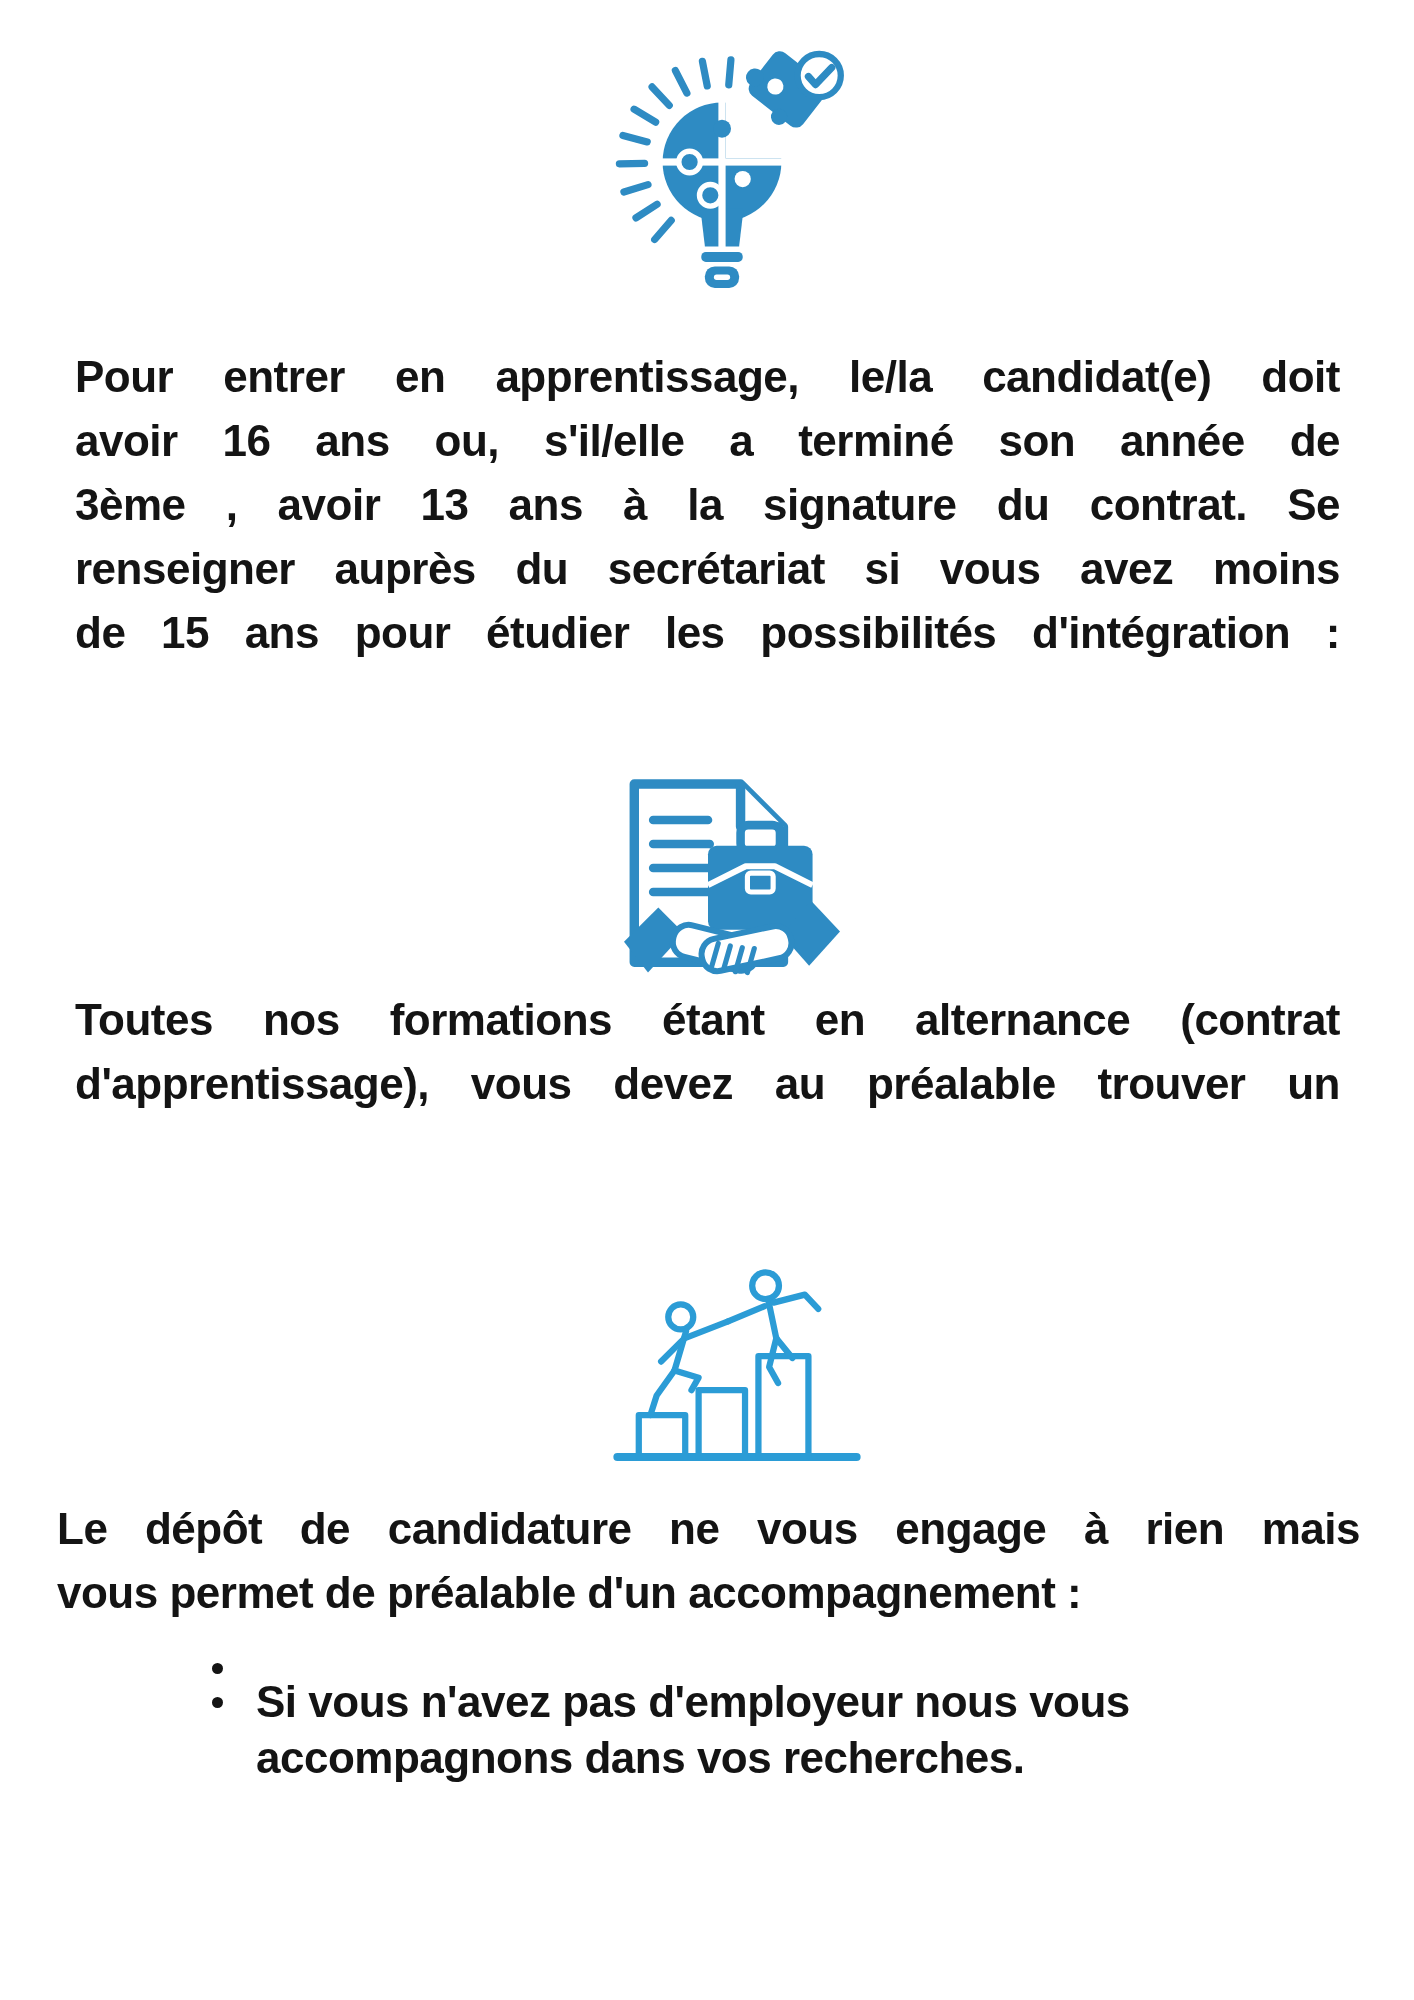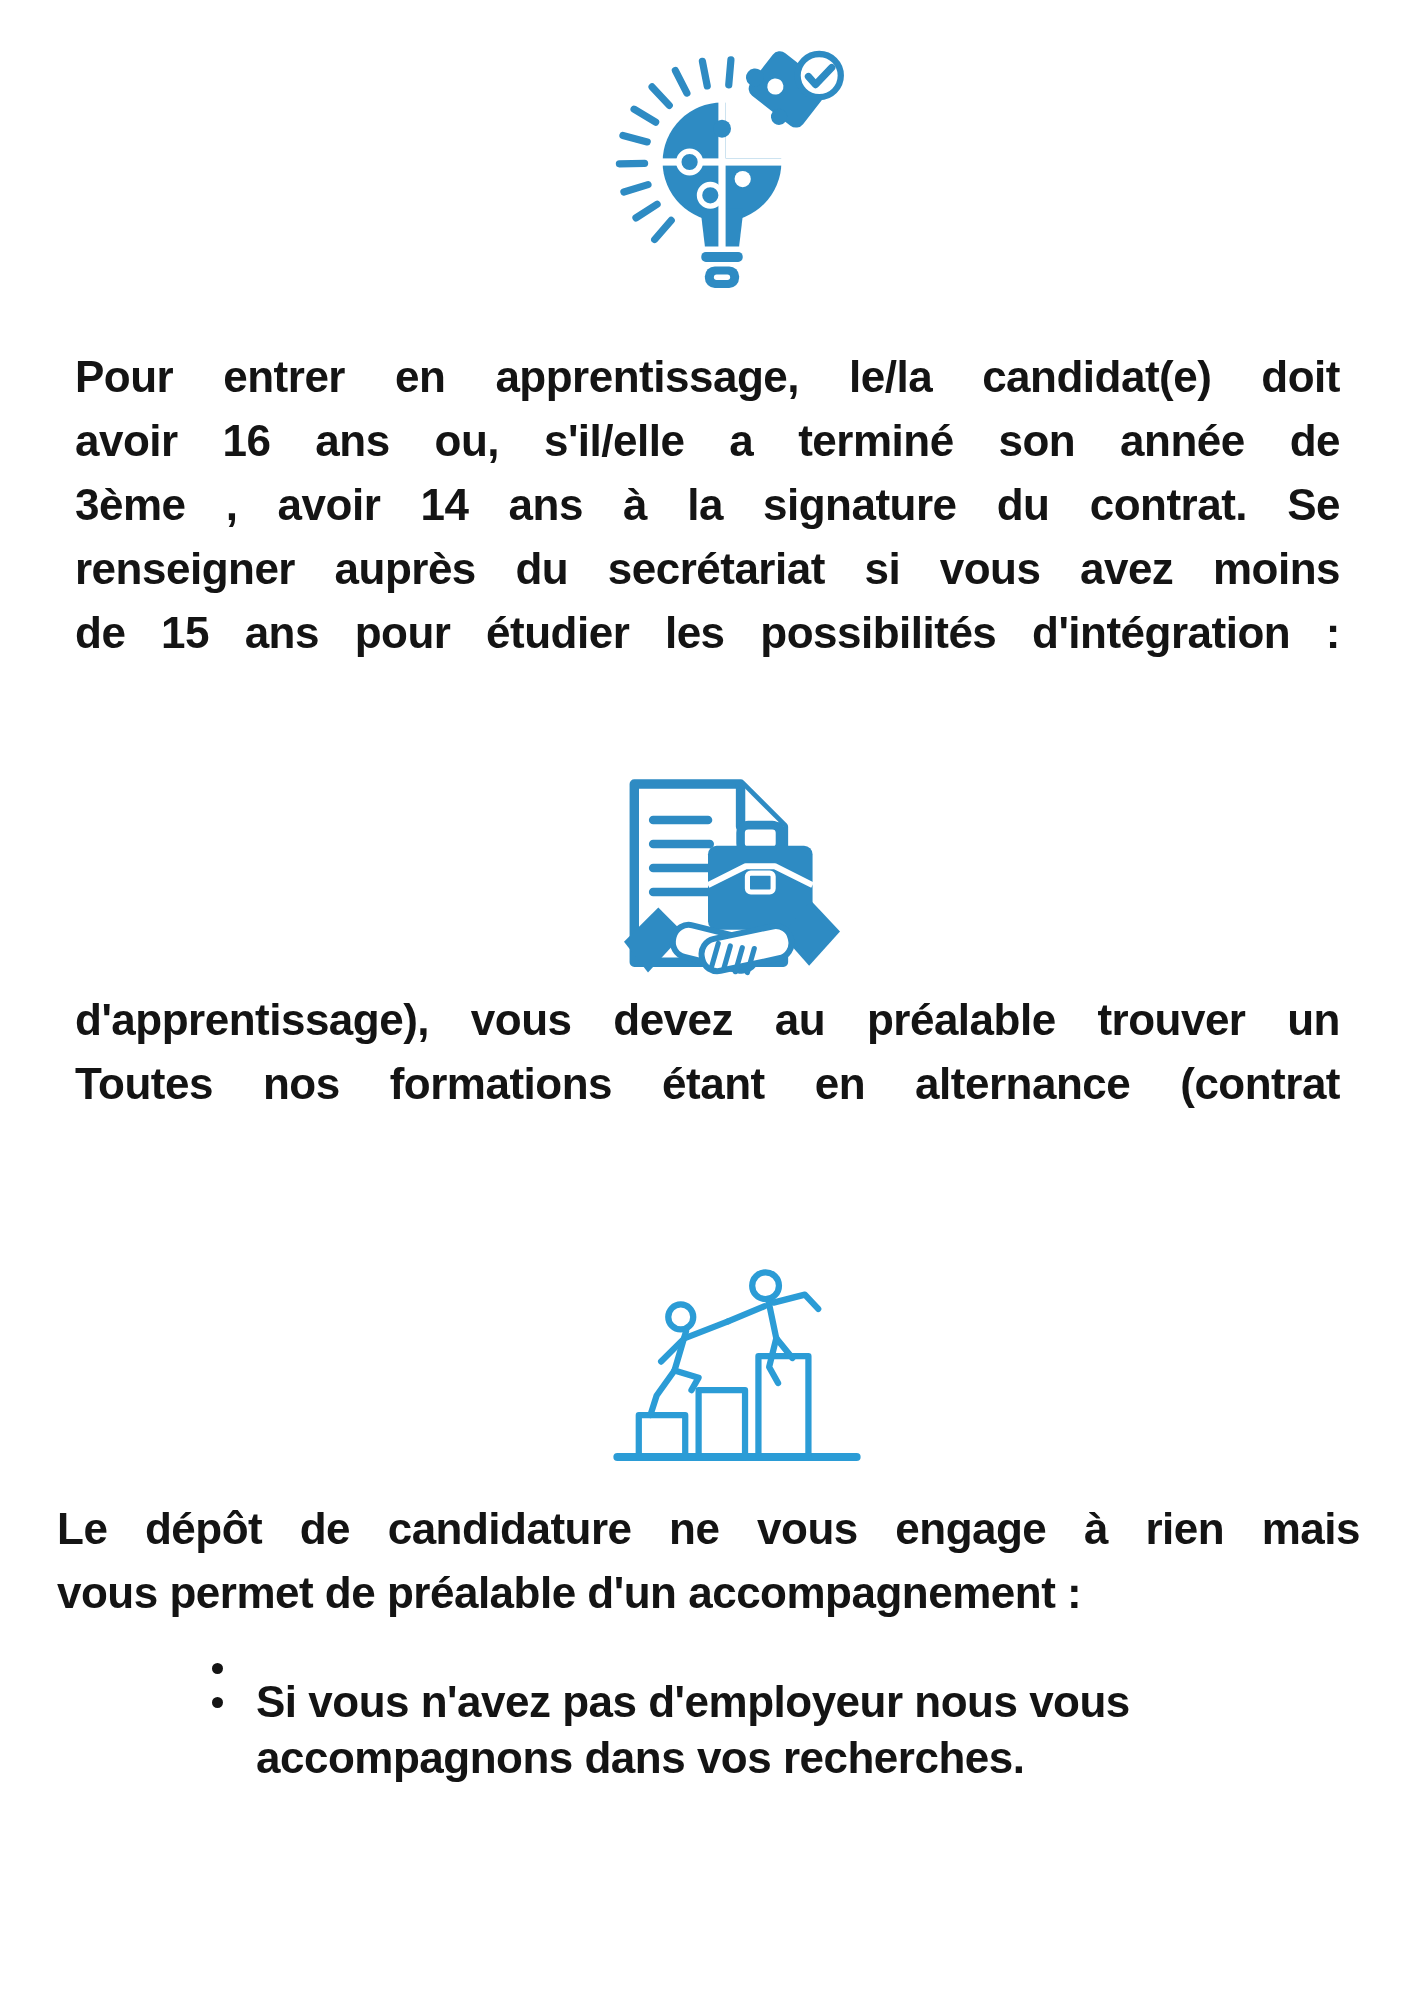--- a/index.html
+++ b/index.html
@@ -109,21 +109,21 @@
         <circle cx="-14" cy="6" r="9" class="fw"></circle>
       </g>
       <circle cx="258" cy="44" r="24" class="fw sbk"></circle>
       <path d="M246 45 l8 9 l18 -19" class="chk"></path>
     </svg>
   </div>
 
   <div class="para p1">
     <div class="jline">Pour entrer en apprentissage, le/la candidat(e) doit</div>
     <div class="jline">avoir 16 ans ou, s'il/elle a terminé son année de</div>
-    <div class="jline">3ème , avoir 14 ans à la signature du contrat. Se</div>
+    <div class="jline">3ème , avoir 13 ans à la signature du contrat. Se</div>
     <div class="jline">renseigner auprès du secrétariat si vous avez moins</div>
     <div class="jline">de 15 ans pour étudier les possibilités d'intégration :</div>
   </div>
 
   <div class="icon" id="icon2">
     <svg viewBox="0 0 280 260" xmlns="http://www.w3.org/2000/svg">
       <path d="M40 14 H164 L214 64 V222 H40 Z" class="doc"></path>
       <path d="M164 14 V64 H214" class="doc"></path>
       <g class="dlines">
         <line x1="62" y1="56" x2="126" y2="56"></line>
@@ -147,22 +147,22 @@
       <g class="fingers">
         <line x1="138" y1="200" x2="130" y2="228"></line>
         <line x1="152" y1="203" x2="144" y2="231"></line>
         <line x1="166" y1="205" x2="158" y2="233"></line>
         <line x1="180" y1="206" x2="172" y2="234"></line>
       </g>
     </svg>
   </div>
 
   <div class="para p2">
+    <div class="jline">Toutes nos formations étant en alternance (contrat</div>
     <div class="jline">d'apprentissage), vous devez au préalable trouver un</div>
-    <div class="jline">Toutes nos formations étant en alternance (contrat</div>
   </div>
 
   <div class="icon" id="icon3">
     <svg viewBox="0 0 280 230" xmlns="http://www.w3.org/2000/svg" class="outline">
       <line x1="6" y1="223" x2="274" y2="223" style="stroke-width:9"></line>
       <rect x="30" y="176" width="52" height="47"></rect>
       <rect x="97" y="148" width="52" height="75"></rect>
       <rect x="164" y="110" width="56" height="113"></rect>
       <circle cx="77" cy="66" r="14"></circle>
       <path d="M83 82 L70 126"></path>

